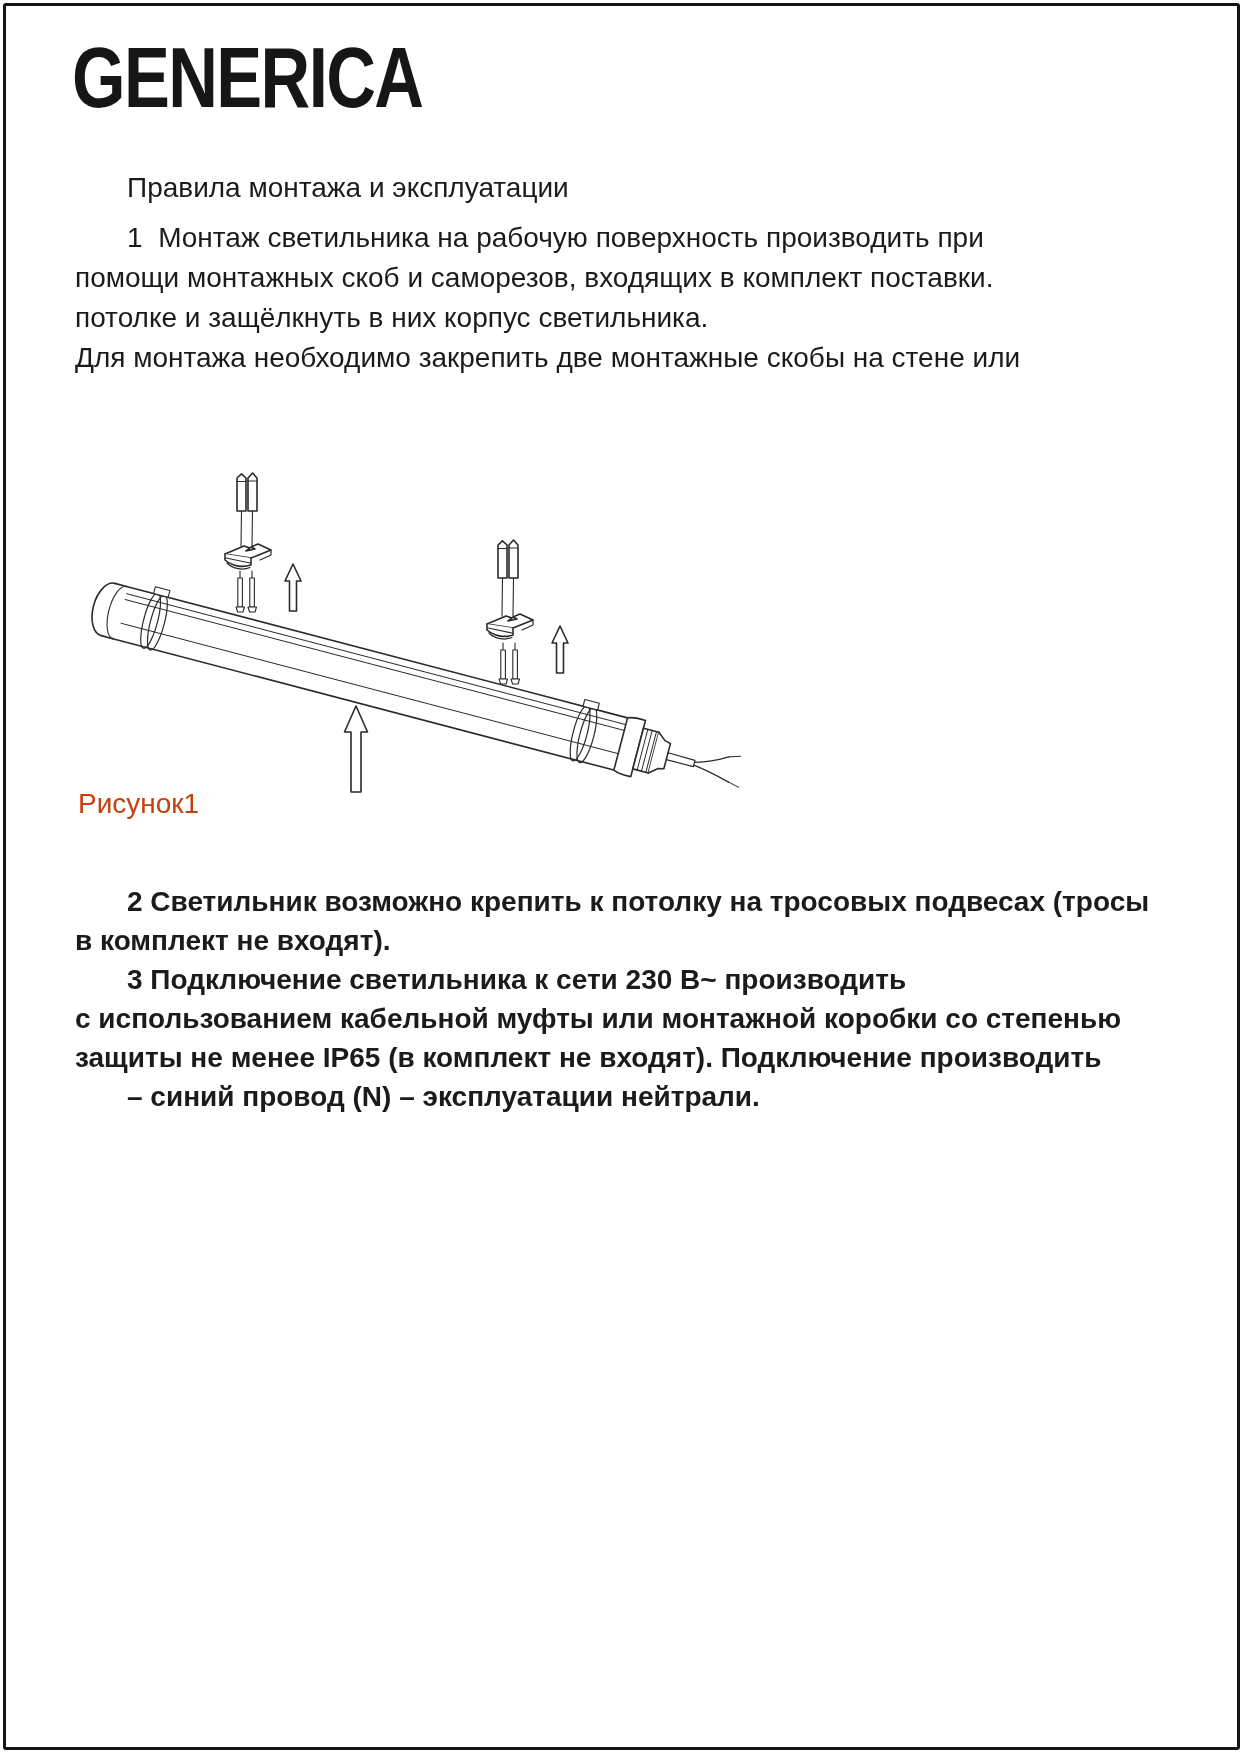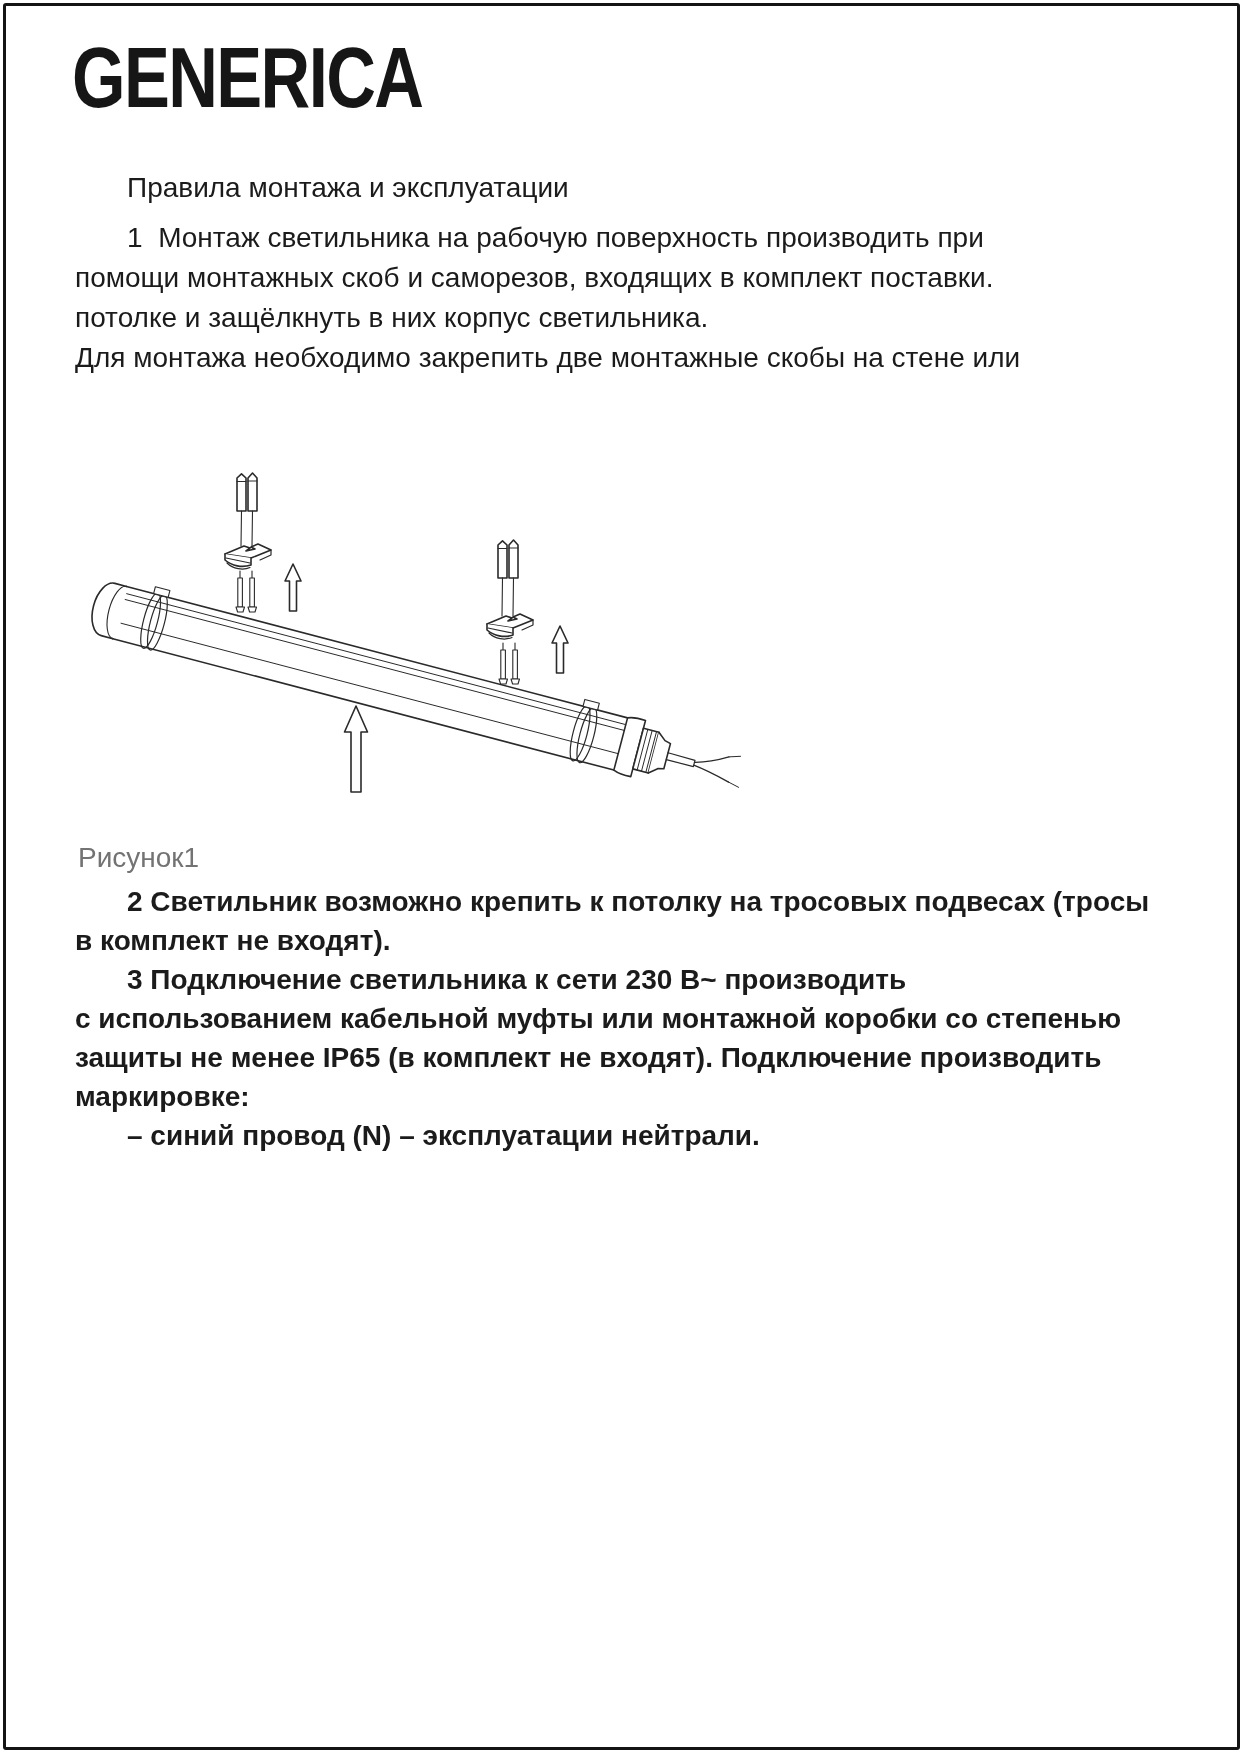--- a/index.html
+++ b/index.html
@@ -22,21 +22,21 @@
     font-size:28px;font-weight:normal;white-space:pre;color:#1b1b1b;
   }
   .textblock{position:absolute;left:75px;font-size:28px;color:#1b1b1b;}
   #block-a{top:218px;}
   #block-a .tline{line-height:40px;}
   #block-b{top:882px;font-weight:bold;}
   #block-b .tline{line-height:39px;}
   .tline{white-space:pre;}
   .tline.indent{padding-left:52px;}
   .figure-caption{
-    position:absolute;left:78px;top:842px;font-size:28px;white-space:pre;color:#737373;
+    position:absolute;left:78px;top:788px;font-size:28px;white-space:pre;color:#c2410c;
   }
   .figure-svg{position:absolute;left:55px;top:405px;}
   svg *{vector-effect:non-scaling-stroke;}
 </style>
 </head>
 <body>
 
 <div class="frame"></div>
 
 <div class="logo">GENERICA</div>
@@ -138,15 +138,14 @@
 </svg>
 
 <div class="figure-caption">Рисунок1</div>
 
 <div class="textblock" id="block-b">
     <div class="tline indent">2 Светильник возможно крепить к потолку на тросовых подвесах (тросы</div>
     <div class="tline">в комплект не входят).</div>
     <div class="tline indent">3 Подключение светильника к сети 230 В~ производить</div>
     <div class="tline">с использованием кабельной муфты или монтажной коробки со степенью</div>
     <div class="tline">защиты не менее IP65 (в комплект не входят). Подключение производить</div>
-    <div class="tline">маркировке:</div>
     <div class="tline indent">– синий провод (N) – эксплуатации нейтрали.</div>
   </div>
 
 </body></html>

